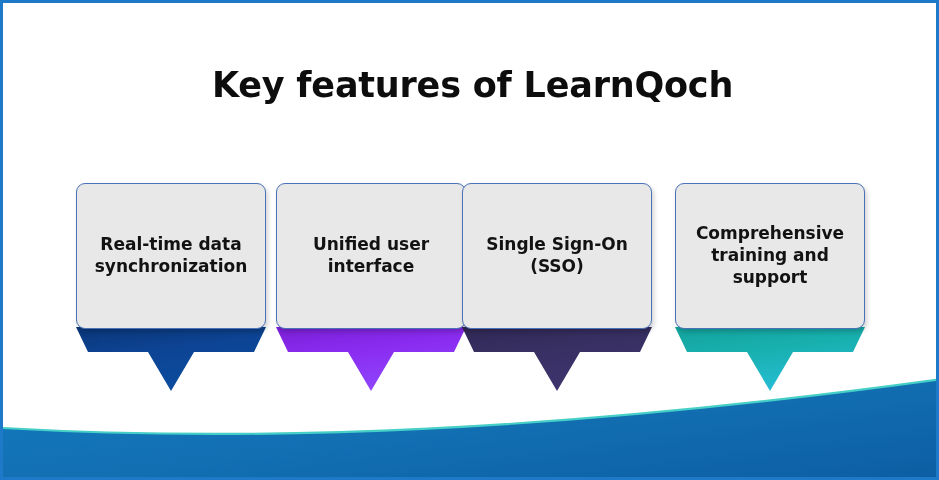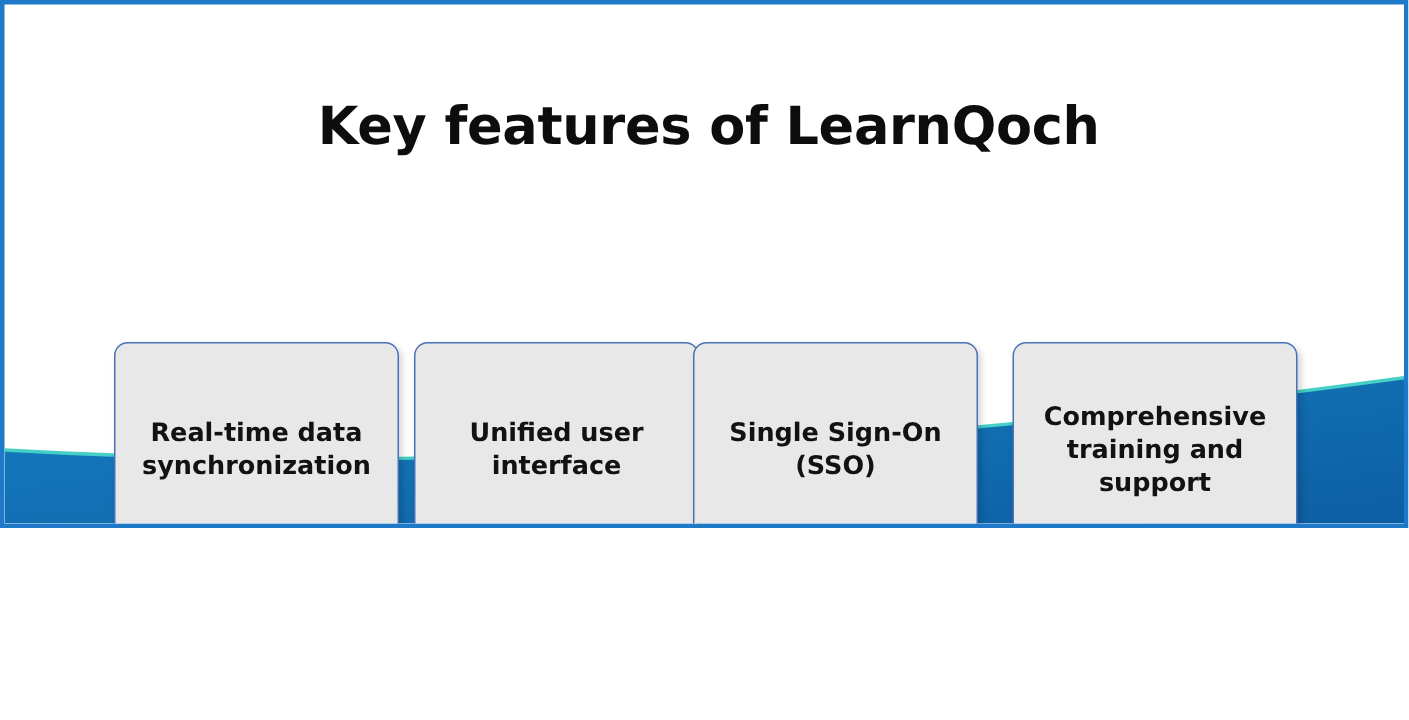--- a/index.html
+++ b/index.html
@@ -10,21 +10,21 @@
   body {
     width: 939px;
     height: 480px;
     overflow: hidden;
     font-family: "DejaVu Sans", "Liberation Sans", sans-serif;
   }
 
   .slide {
     position: relative;
     width: 939px;
-    height: 352px;
+    height: 480px;
     background: #ffffff;
     box-sizing: border-box;
     border: 3px solid #1e7ac8;
     overflow: hidden;
   }
 
   
   .wave-wrap {
     position: absolute;
     left: 0;
@@ -53,21 +53,20 @@
     font-family: "DejaVu Sans", "Liberation Sans", sans-serif;
   }
 
   
   .cards {
     position: absolute;
     left: 73px;
     top: 180px;
     width: 786px;
     height: 210px;
-    margin-top: 45px;
   }
 
   .card-unit {
     position: absolute;
     top: 0;
     width: 190px;
     height: 210px;
   }
   .card-unit.u0 { left: 0px; }
   .card-unit.u1 { left: 200px; padding-left: 32px; }

